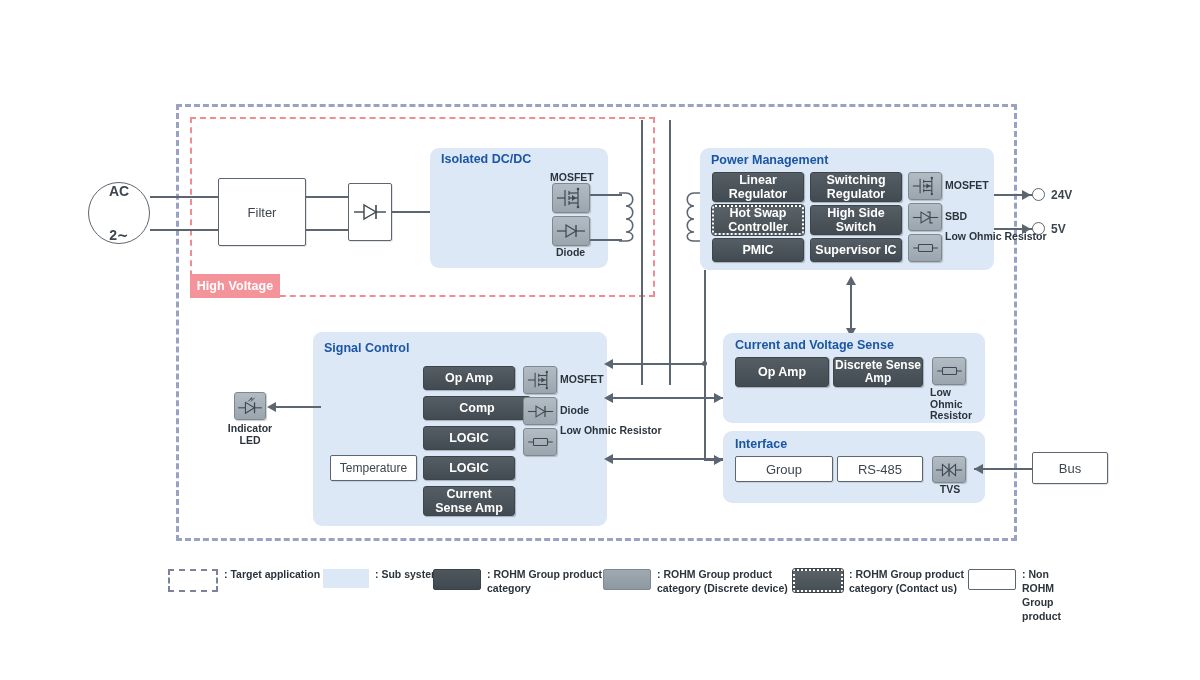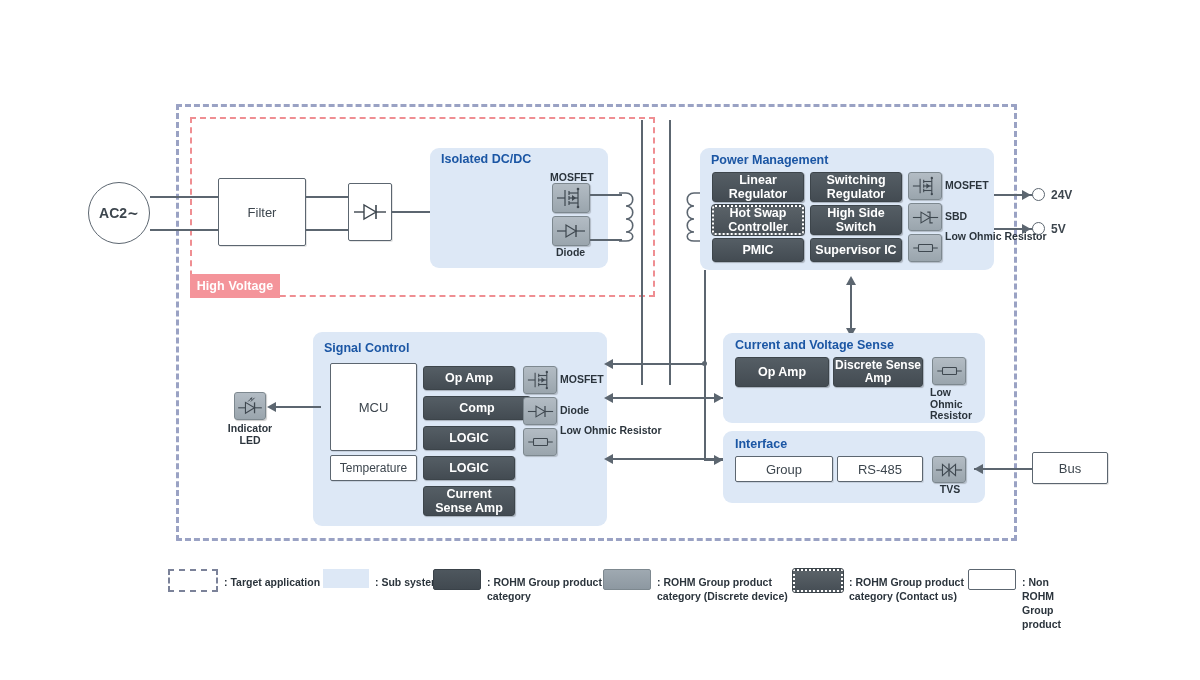--- a/index.html
+++ b/index.html
@@ -50,32 +50,32 @@
      border:2px dotted #ffffff;outline:1px solid #3d454b;}
 
   
   .disc{background:linear-gradient(#b3bcc4,#9aa5ad);border:1px solid #7d888f;
      border-radius:3px;box-shadow:1px 1px 1px rgba(0,0,0,.2);}
   .disc svg{display:block;}
   .disc-label{position:absolute;font-size:10.5px;color:#2b343c;font-weight:bold;
      line-height:1.08;white-space:nowrap;}
 
   .ac-circle{border:1.6px solid #5c6670;border-radius:50%;background:#fff;
-     display:flex;flex-direction:row;align-items:center;justify-content:center;
+     display:flex;flex-direction:column;align-items:center;justify-content:space-between;
      color:#3d464e;font-size:14px;font-weight:bold;line-height:1.15;}
 
   .term{width:13px;height:13px;border:1.6px solid #5c6670;border-radius:50%;background:#fff;}
   .term-label{position:absolute;font-size:12px;font-weight:bold;color:#3d464e;white-space:nowrap;}
 
   
   #legend{position:absolute;left:168px;top:568px;width:910px;height:40px;}
   .lg-item{position:absolute;display:flex;align-items:flex-start;}
   .lg-sw{width:46px;height:19px;flex:none;margin-top:1px;}
   .lg-tx{margin-left:6px;font-size:10.5px;color:#2b343c;font-weight:bold;
-     line-height:1.32;white-space:pre-line;margin-top:8px;}
+     line-height:1.32;white-space:pre-line;}
   .sw-target{border:2px dashed #7b8299;background:#fff;}
   .sw-sub{background:#dde8f6;}
   .sw-prod{background:linear-gradient(#4e575e,#414950);border:1px solid #3a4249;border-radius:2px;}
   .sw-disc{background:linear-gradient(#9fa9b1,#8d98a1);border:1px solid #7d888f;border-radius:2px;}
   .sw-contact{background:linear-gradient(#5a6268,#474f56);border:2px dotted #fff;
      outline:1px solid #3d454b;border-radius:2px;}
   .sw-non{background:#fff;border:1.5px solid #5c6670;border-radius:2px;}
 
   .lbl-sm{position:absolute;font-size:10.5px;font-weight:bold;color:#2b343c;
      text-align:center;line-height:1.1;white-space:pre-line;}
@@ -230,23 +230,20 @@
   <div class="term-label" style="left:1051px;top:222px;">5V</div>
 
   <div class="abs wire wire-v" style="left:704px;top:270px;height:190px;"></div>
   <div class="abs wire wire-v" style="left:850px;top:282px;height:48px;"></div>
   <div class="abs arrow-u" style="left:846px;top:276px;"></div>
   <div class="abs arrow-d" style="left:846px;top:328px;"></div>
 
   <div class="abs subsystem" style="left:313px;top:332px;width:294px;height:194px;"></div>
   <div class="sub-title" style="left:324px;top:341px;">Signal Control</div>
 
-  <div class="abs white-box" style="left:330px;top:363px;width:87px;height:88px;">
-    <span>MCU</span>
-  </div>
   <div class="abs white-box" style="left:330px;top:455px;width:87px;height:26px;font-size:12px;">
     <span>Temperature</span>
   </div>
 
   <div class="abs prod" style="left:423px;top:366px;width:92px;height:24px;">Op Amp</div>
   <div class="abs prod" style="left:423px;top:396px;width:108px;height:24px;">Comp</div>
   <div class="abs prod" style="left:423px;top:426px;width:92px;height:24px;">LOGIC</div>
   <div class="abs prod" style="left:423px;top:456px;width:92px;height:24px;">LOGIC</div>
   <div class="abs prod" style="left:423px;top:486px;width:92px;height:30px;white-space:pre-line;">Current
 Sense Amp</div>

